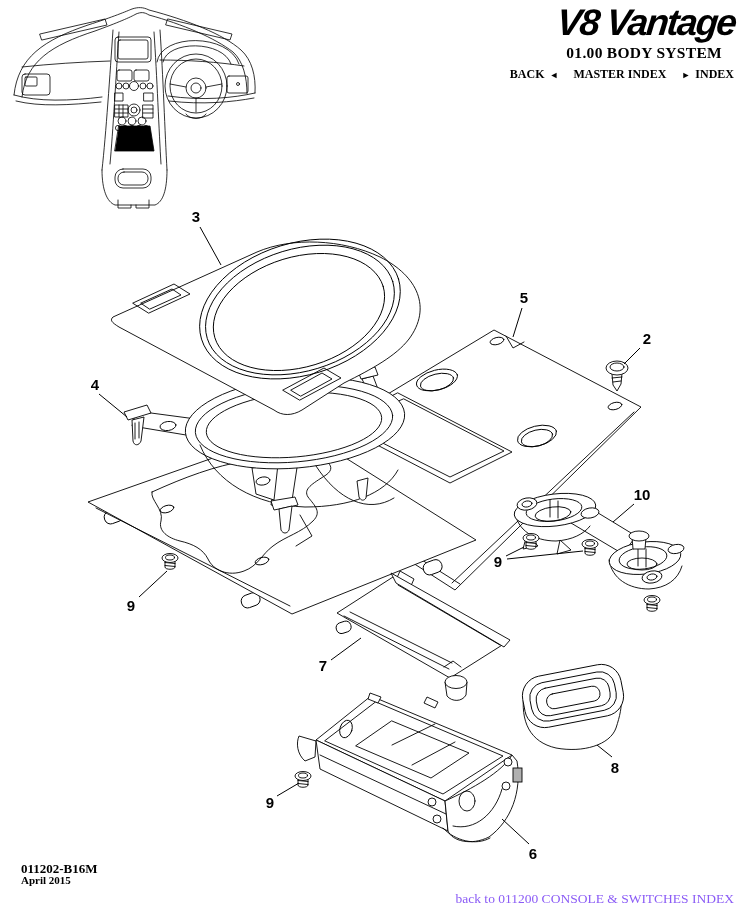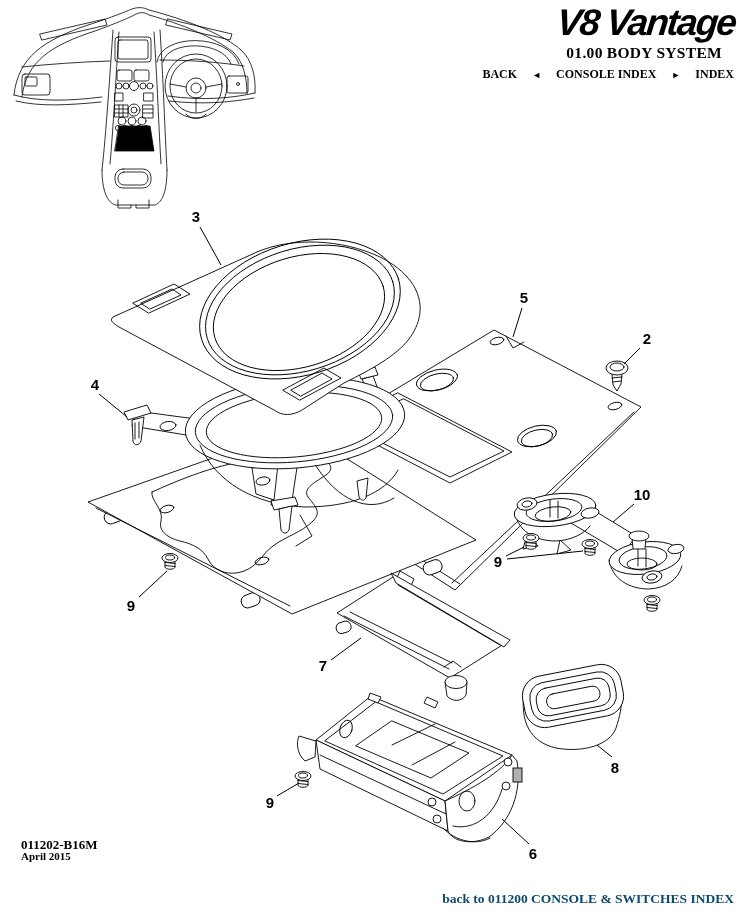--- a/index.html
+++ b/index.html
@@ -14,38 +14,38 @@
     font-size:37px;letter-spacing:-2px;transform:skewX(-6deg);white-space:nowrap;
   }
   .section-title{
     position:absolute;top:44px;right:15px;font-weight:bold;font-size:15.5px;
     letter-spacing:.3px;white-space:nowrap;
   }
   .nav{
     position:absolute;top:67px;right:3px;display:flex;gap:15px;
     font-weight:bold;font-size:12px;white-space:nowrap;
   }
-  .nav a{color:#000;text-decoration:none;display:flex;align-items:center;gap:15px;}
+  .nav a{color:#000;text-decoration:none;display:flex;align-items:center;gap:5px;}
   .arr{font-size:9px;position:relative;top:0px;}
   
   .thumb{position:absolute;left:10px;top:4px;}
   .diagram{position:absolute;left:0;top:0;}
   .t{fill:none;stroke:#000;stroke-width:.8;stroke-linejoin:round;stroke-linecap:round;}
   .ln{fill:none;stroke:#000;stroke-width:.9;stroke-linejoin:round;stroke-linecap:round;}
   .fw{fill:#fff;stroke:#000;stroke-width:.9;stroke-linejoin:round;}
   .leader{stroke:#000;stroke-width:1;}
   .callout-num{font-family:"Liberation Sans",sans-serif;font-weight:bold;font-size:15px;}
   
-  .footer-left{position:absolute;left:21px;top:838px;font-weight:bold;line-height:1;}
+  .footer-left{position:absolute;left:21px;top:862px;font-weight:bold;line-height:1;}
   .doc-num{font-size:13px;}
   .doc-title{font-size:13.5px;margin-top:4.5px;}
   .doc-date{font-size:11px;}
   .footer-right{
-    position:absolute;right:3px;top:891px;font-weight:bold;font-size:13.5px;
-    color:#0c4a6e;text-decoration:none;white-space:nowrap;
+    position:absolute;right:3px;top:891px;font-weight:normal;font-size:13.5px;
+    color:#8b5cf6;text-decoration:none;white-space:nowrap;
   }
 </style>
 </head>
 <body>
 
 <div class="page">
 
   <svg class="thumb" width="255" height="210" viewBox="0 0 255 210">
     <g class="t">
       <path d="M4,91 C8,53 34,36 78,21 C103,13 117,7 122,5 C128,3 133,3 139,6 C177,16 213,30 231,46 C242,56 246,72 245,89"></path>
@@ -107,21 +107,21 @@
     </g>
   </svg>
 
   <div class="logo">V8 Vantage</div>
   <div class="section-title">01.00 BODY SYSTEM</div>
   <div class="nav">
     <a href="#">
       <span>BACK</span>
       <span class="arr">◄</span>
     </a>
-    <a href="#">CONSOLE INDEX</a>
+    <a href="#">MASTER INDEX</a>
     <a href="#">
       <span class="arr">►</span>
       <span>INDEX</span>
     </a>
   </div>
 
   <svg class="diagram" width="737" height="914" viewBox="0 0 737 914">
     <defs>
       <g id="screw-sm">
         <path d="M-5,2 L-5,10 C-5,13 5,13 5,10 L5,2" class="fw"></path>

